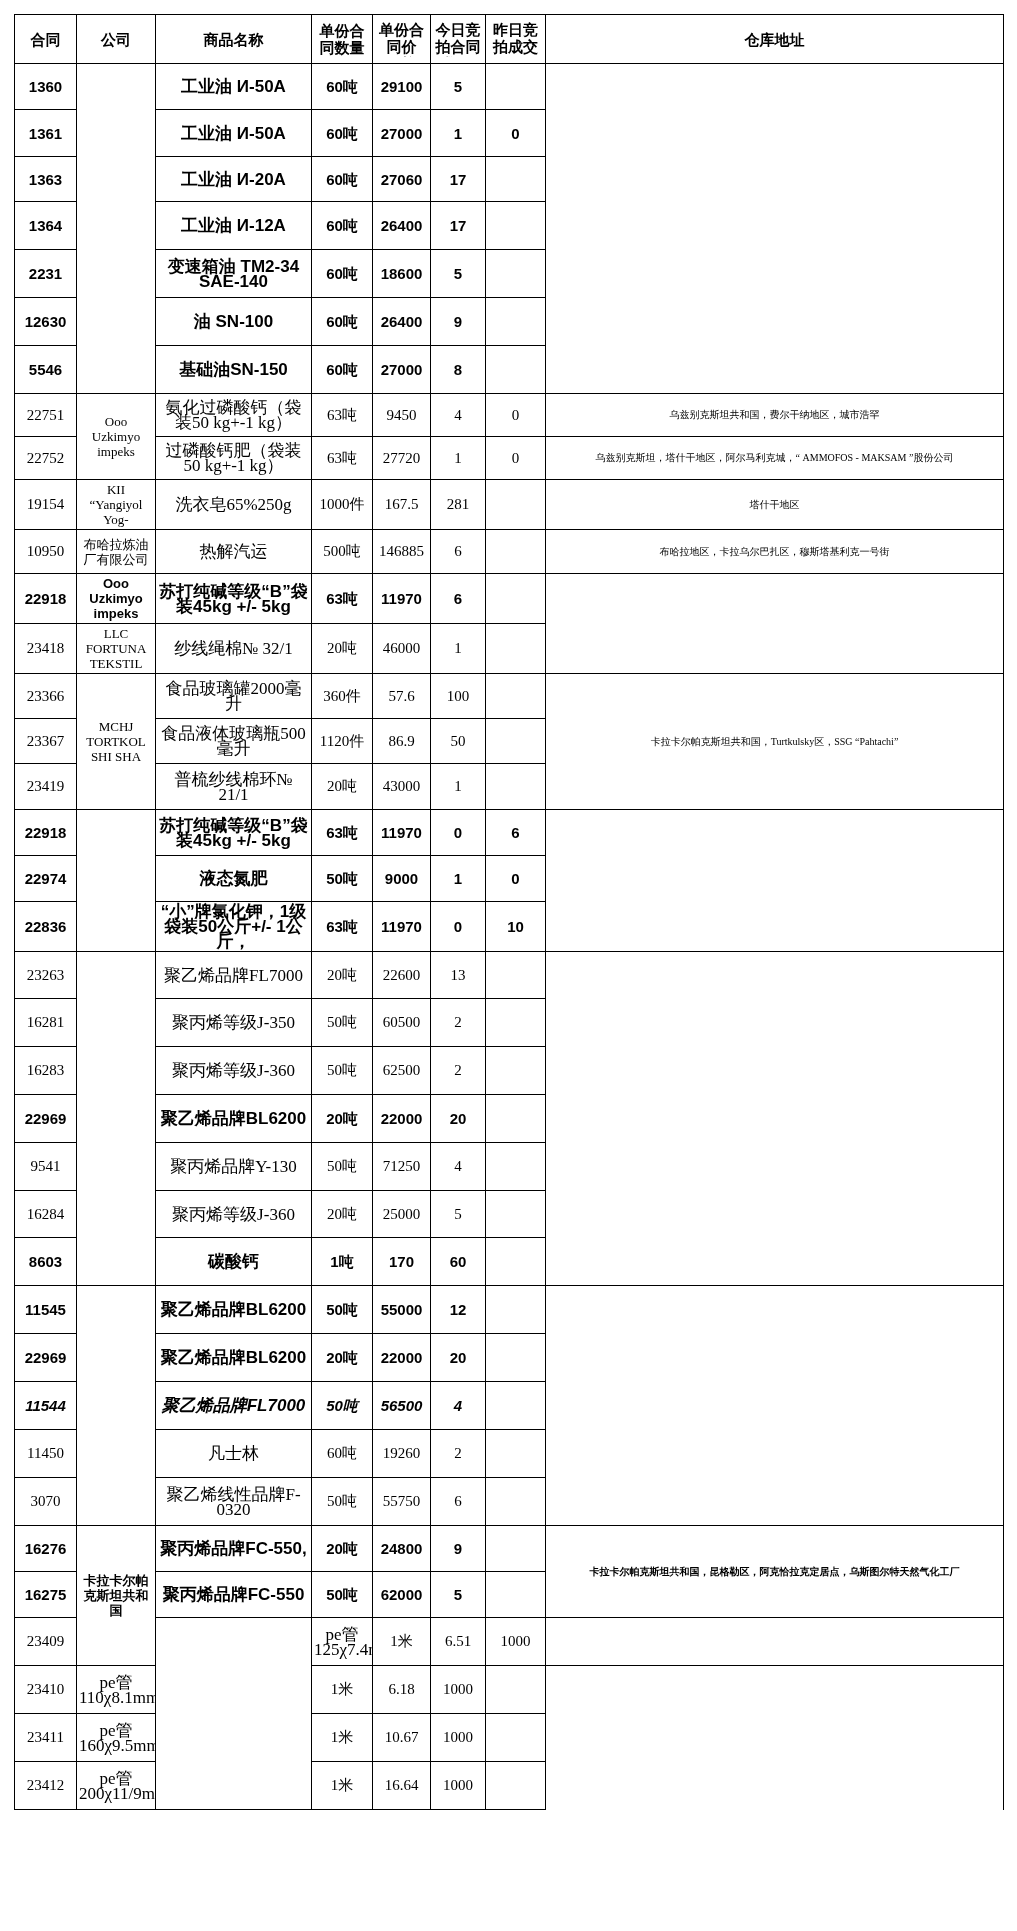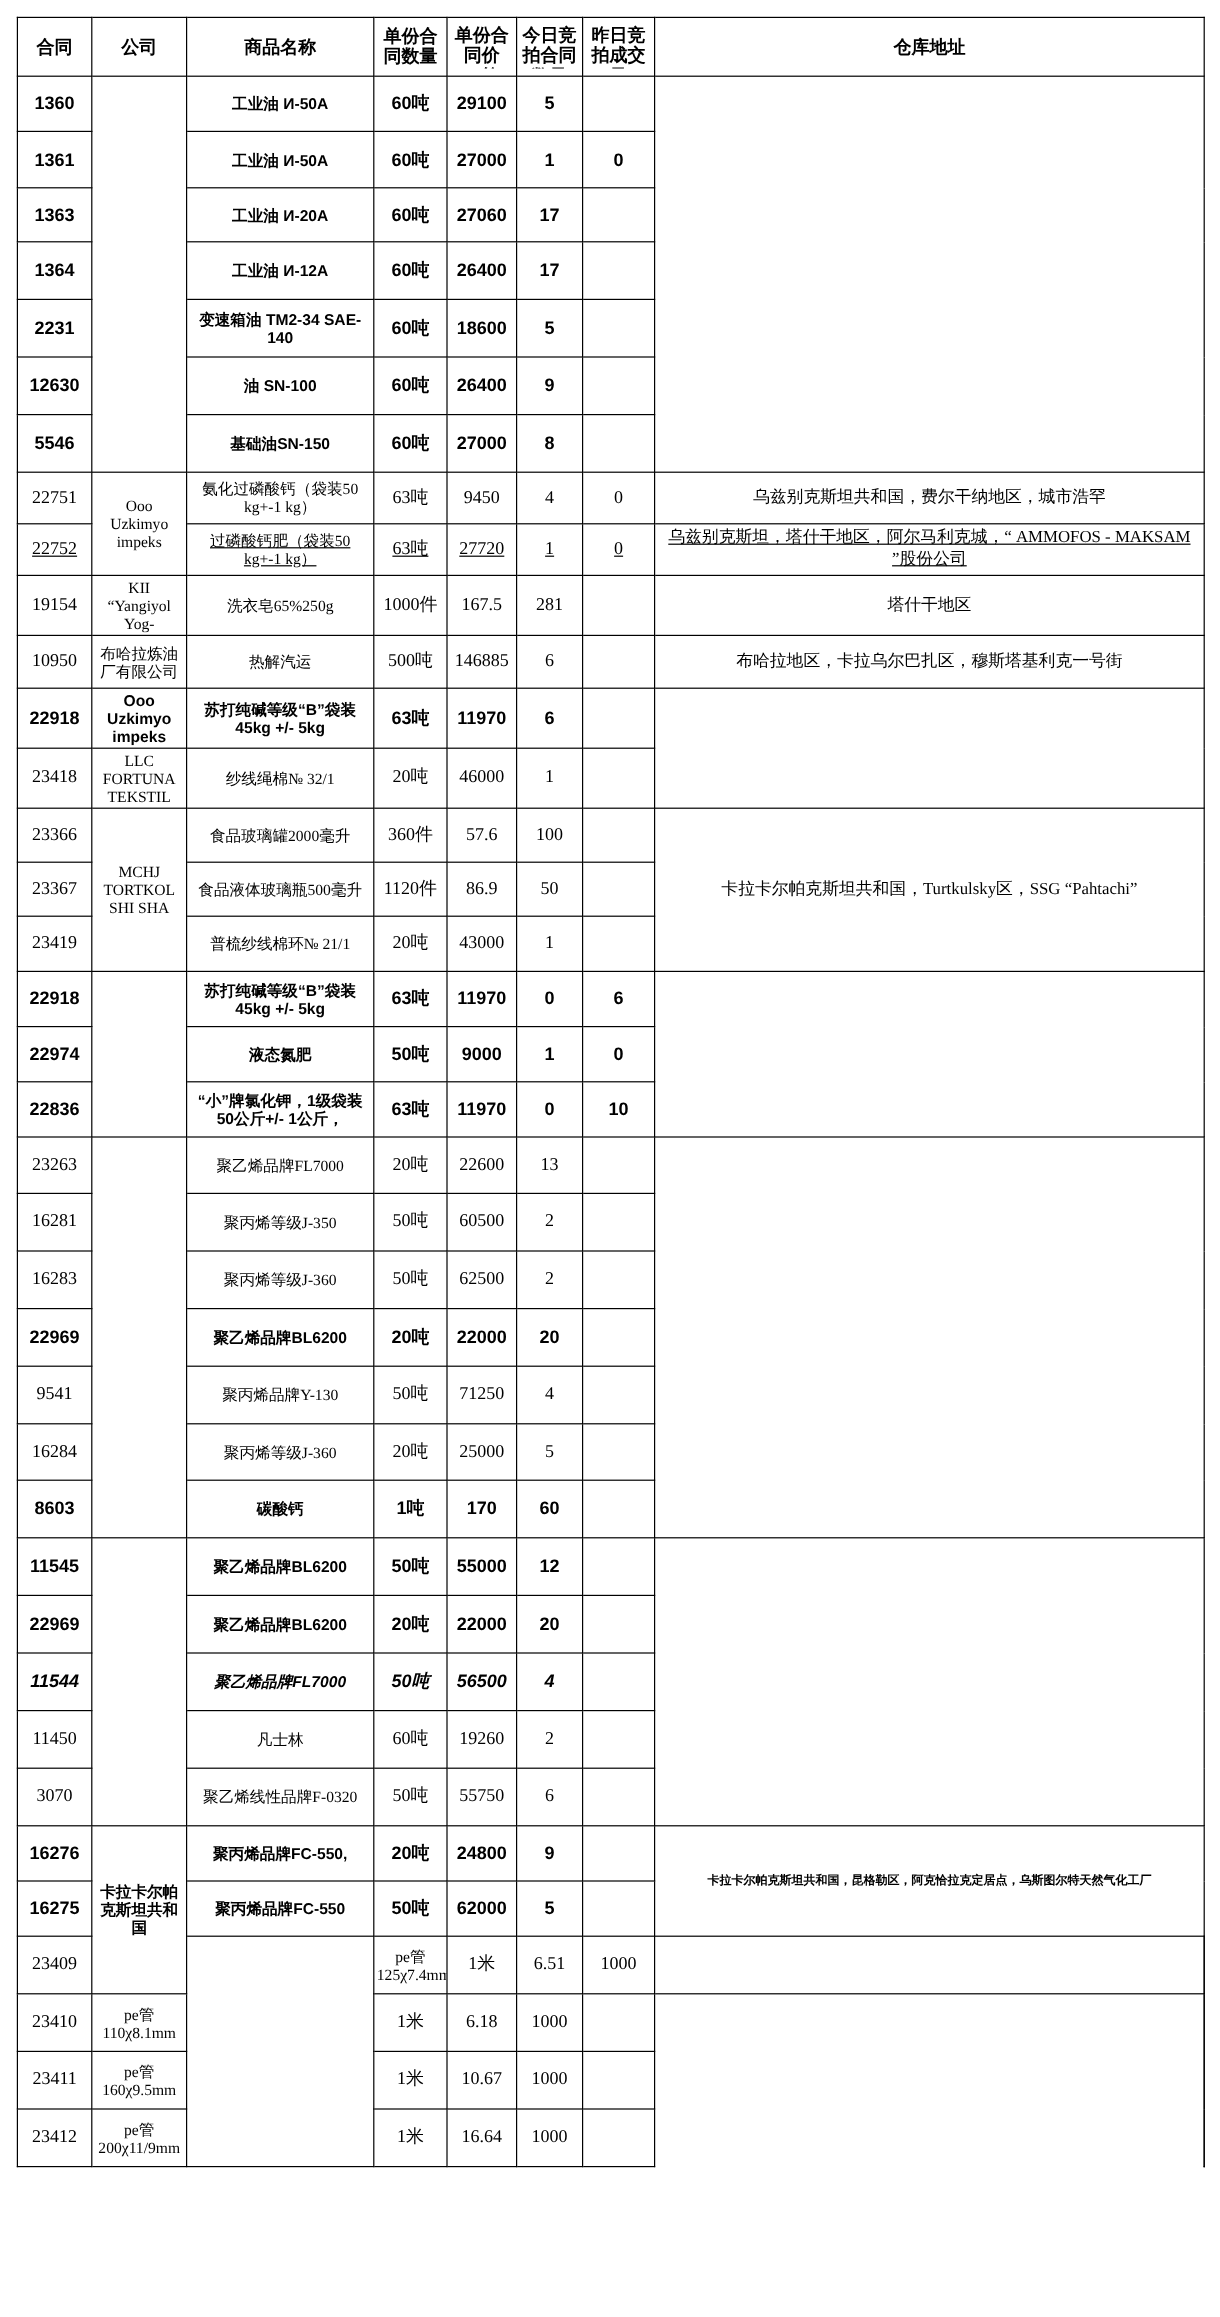--- a/index.html
+++ b/index.html
@@ -12,24 +12,24 @@
   col.c4{width:58px;} col.c5{width:55px;} col.c6{width:60px;} col.c7{width:458px;}
 
   thead th{font-weight:bold;font-size:15px;line-height:17px;height:44px;}
   .hdr-clip{display:block;max-height:36px;overflow:hidden;}
 
   
   td{font-size:15px;line-height:17px;}
   tr.sans td{font-family:"Liberation Sans",sans-serif;}
   tr.serif td{font-family:"Liberation Serif",serif;}
   td.b{font-weight:bold;}
-  td.small{font-size:13px;line-height:15px;}
+  td.small{font-size:17px;line-height:15px;}
   td.co{font-size:13px;line-height:15px;}
   .clipbox{display:block;max-height:46px;overflow:hidden;}
-  td.addr{font-size:14px;line-height:18px;}
+  td.addr{font-size:10px;line-height:18px;}
   td.addr-b{font-size:10px;line-height:18px;font-weight:bold;}
   td.num{font-size:15px;}
 </style>
 </head>
 <body>
 
 <div class="wrap">
 <table class="grid">
   <colgroup>
     <col class="c0">
@@ -135,21 +135,21 @@
           <td class="co" rowspan="2">
             <span class="clipbox">Ooo Uzkimyo impeks</span>
           </td>
           <td class="small">氨化过磷酸钙（袋装50 kg+-1 kg）</td>
           <td class="">63吨</td>
           <td class="num">9450</td>
           <td class="num">4</td>
           <td class="num">0</td>
           <td class="addr">乌兹别克斯坦共和国，费尔干纳地区，城市浩罕</td>
         </tr>
-        <tr class="serif" style="height: 43px; text-decoration: underline;">
+        <tr class="serif" style="height: 43px;">
           <td class="num">22752</td>
           <td class="small">过磷酸钙肥（袋装50 kg+-1 kg）</td>
           <td class="">63吨</td>
           <td class="num">27720</td>
           <td class="num">1</td>
           <td class="num">0</td>
           <td class="addr">乌兹别克斯坦，塔什干地区，阿尔马利克城，“ AMMOFOS - MAKSAM ”股份公司</td>
         </tr>
         <tr class="serif" style="height: 42px;">
           <td class="num">19154</td>

